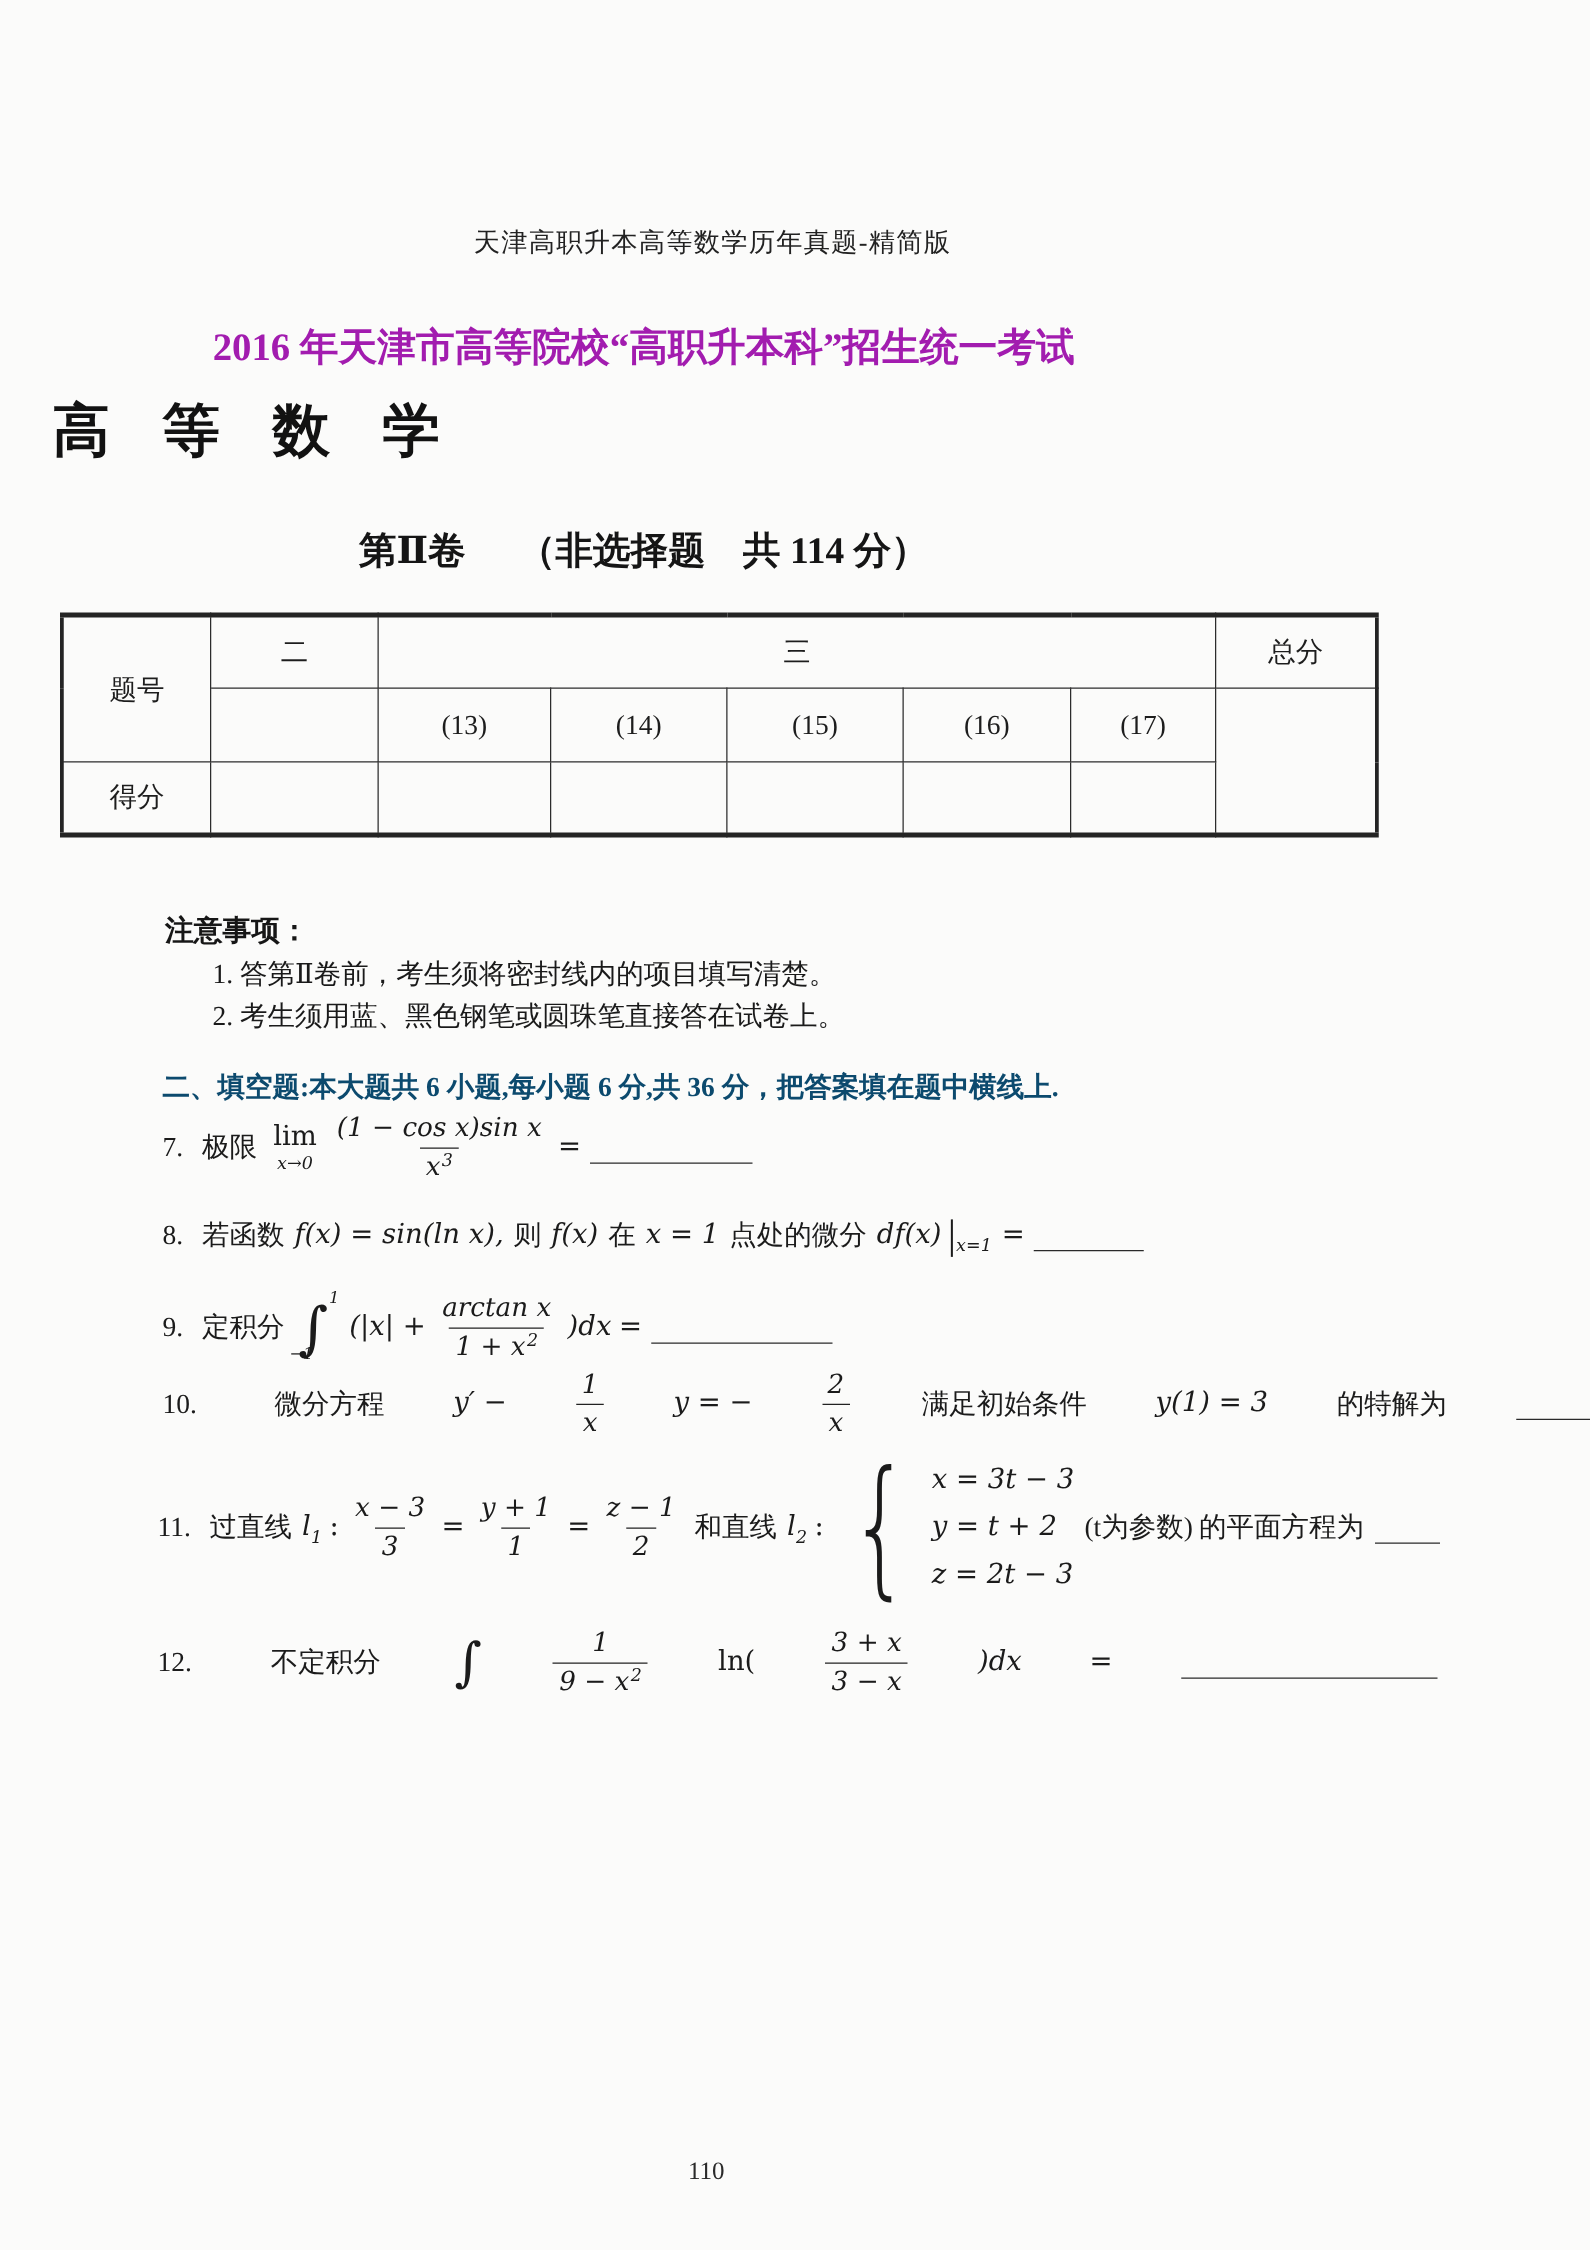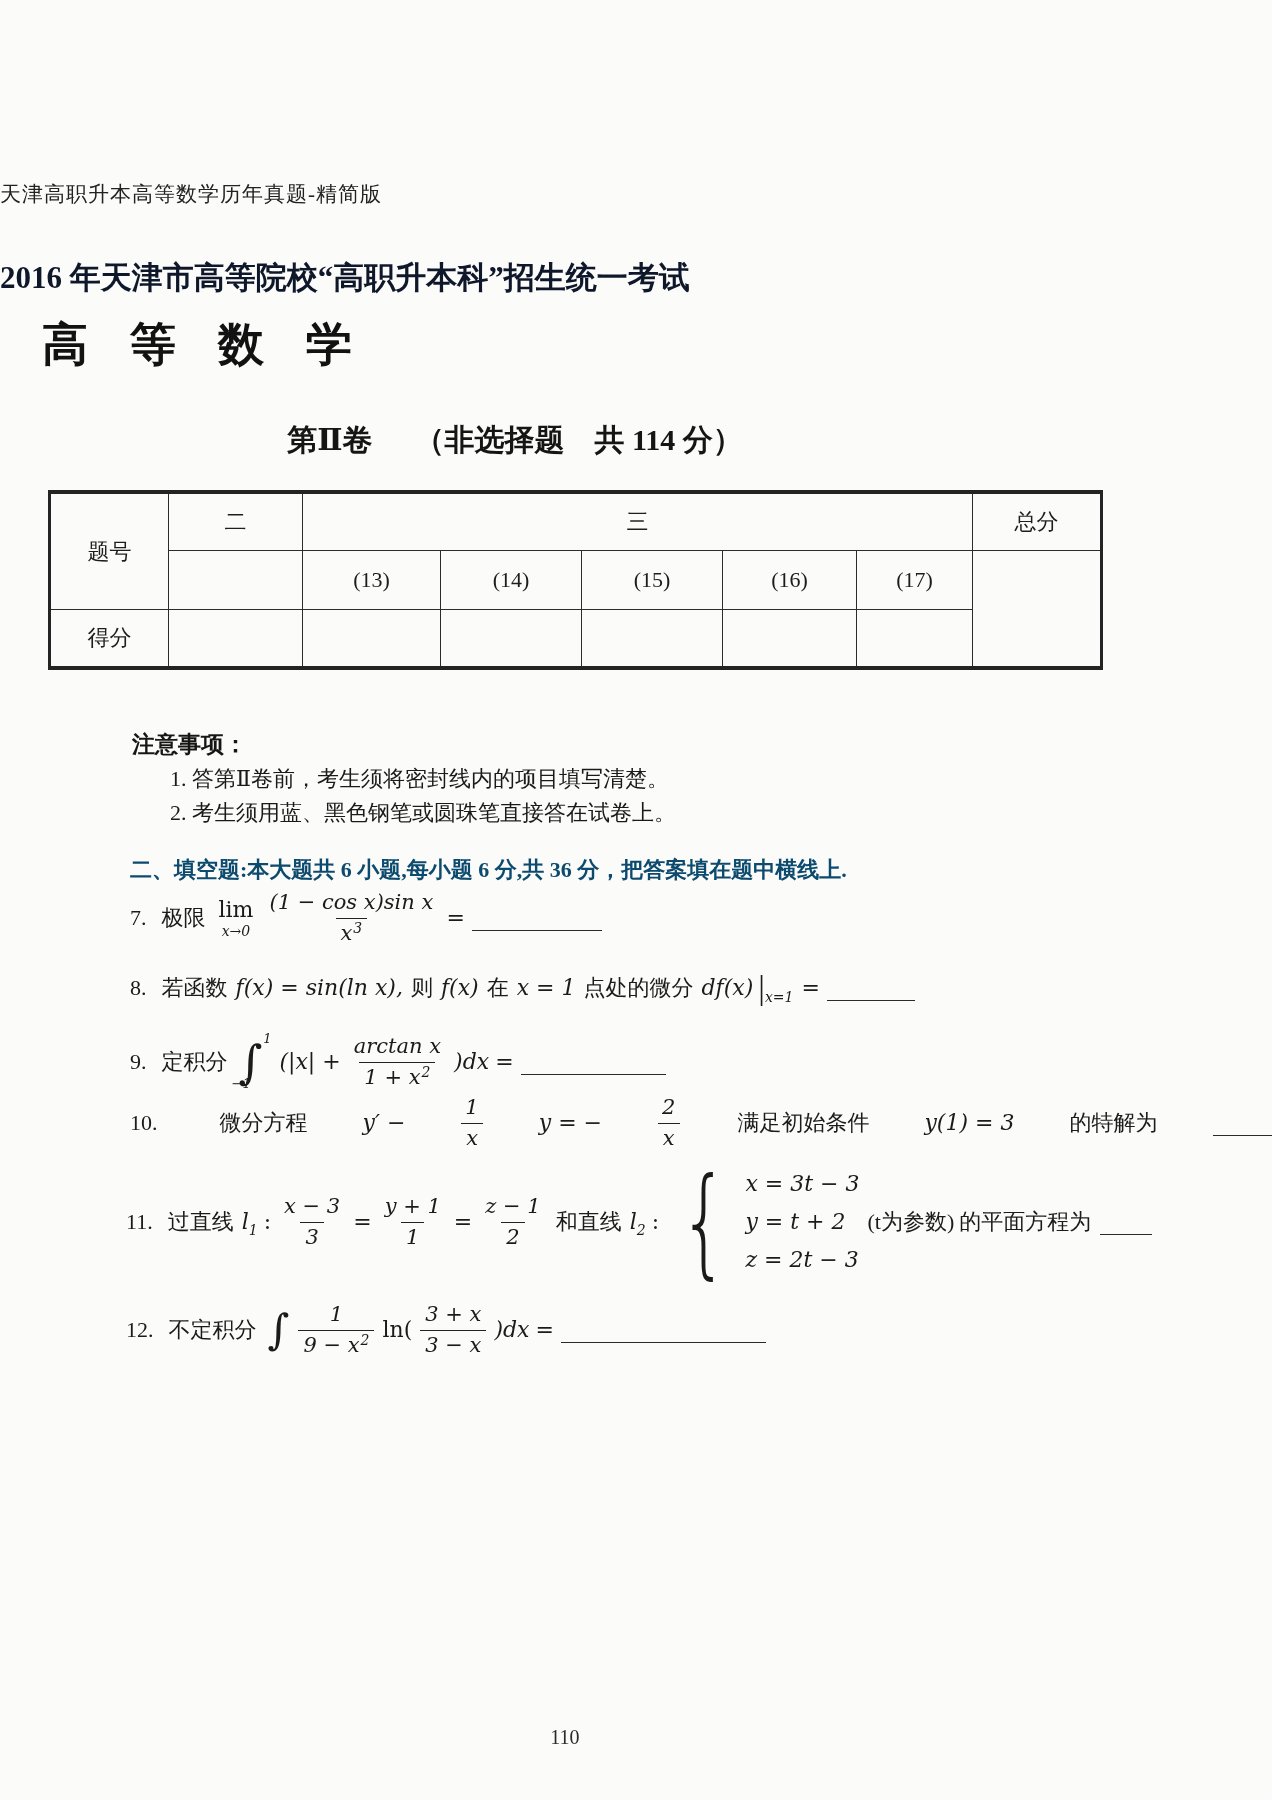--- a/index.html
+++ b/index.html
@@ -2,24 +2,24 @@
 <html><head>
 <meta charset="utf-8">
 <style>
   html,body {margin:0; padding:0; background:#ededeb;}
   .page {
     position:relative; width:1272px; height:1800px; margin:0 auto;
     background:#fbfbfa; color:#1a1a1a; overflow:hidden;
     font-family:"Liberation Serif","DejaVu Serif",serif;
   }
   
-  .doc-header {position:absolute; top:180px; left:0; width:1140px; text-align:left;
+  .doc-header {position:absolute; top:180px; left:0; width:1140px; text-align:center;
     font-size:21px; letter-spacing:1px; color:#222;}
-  .exam-title {position:absolute; top:257px; left:0; width:1030px; text-align:left;
-    font-size:31px; font-weight:bold; color:#0f172a;}
+  .exam-title {position:absolute; top:257px; left:0; width:1030px; text-align:center;
+    font-size:31px; font-weight:bold; color:#a21caf;}
   .subject-title {position:absolute; top:314px; left:0; width:1030px; 
     font-size:46px; font-weight:bold; letter-spacing:42px; padding-left:42px; box-sizing:border-box; color:#121212;}
   .paper-line {position:absolute; top:420px; left:0; width:1030px; text-align:center;
     font-size:30px; font-weight:bold; color:#151515;}
   .paper-line .paper-note {margin-left:42px;}
   
   .score-table {position:absolute; left:48px; top:490px; border-collapse:collapse; table-layout:fixed;
     font-size:22px; color:#1d1d1d;
     border:3px solid #242424; border-top-width:4px; border-bottom-width:4px;}
   .score-table td {border:1.6px solid #2c2c2c; text-align:center; vertical-align:middle; padding:0;}
@@ -56,21 +56,21 @@
   .brace {font-family:"DejaVu Sans",sans-serif; font-style:normal; font-weight:100; font-size:120px;
     line-height:0.9; transform:scaleX(0.65); display:inline-block;}
   .syslines {display:flex; flex-direction:column; margin-left:0px;justify-content:space-between;}
   .sysline {line-height:38px; text-align:left;}
   .blank {display:inline-block; height:0; border-bottom:1.7px solid #2a2a2a; position:relative; top:12px; margin-left:4px;}
   .q7 {top:876px; height:84px;}
   .q8 {top:966px; height:44px;}
   .q9 {top:1024px; height:76px;}
   .q10 {top:1085px; height:76px;gap:47px;}
   .q11 {top:1158px; height:128px; left:126px;}
-  .q12 {top:1294px; height:72px; left:126px;}
+  .q12 {top:1294px; height:72px; left:126px;gap:48px;}
   .page-number {position:absolute; top:1726px; left:0; width:1130px; text-align:center; font-size:20px; color:#2a2a2a;}
 </style>
 </head>
 <body>
 
 <div class="page">
 
   <div class="doc-header">天津高职升本高等数学历年真题-精简版</div>
 
   <div class="exam-title">2016 年天津市高等院校“高职升本科”招生统一考试</div>

